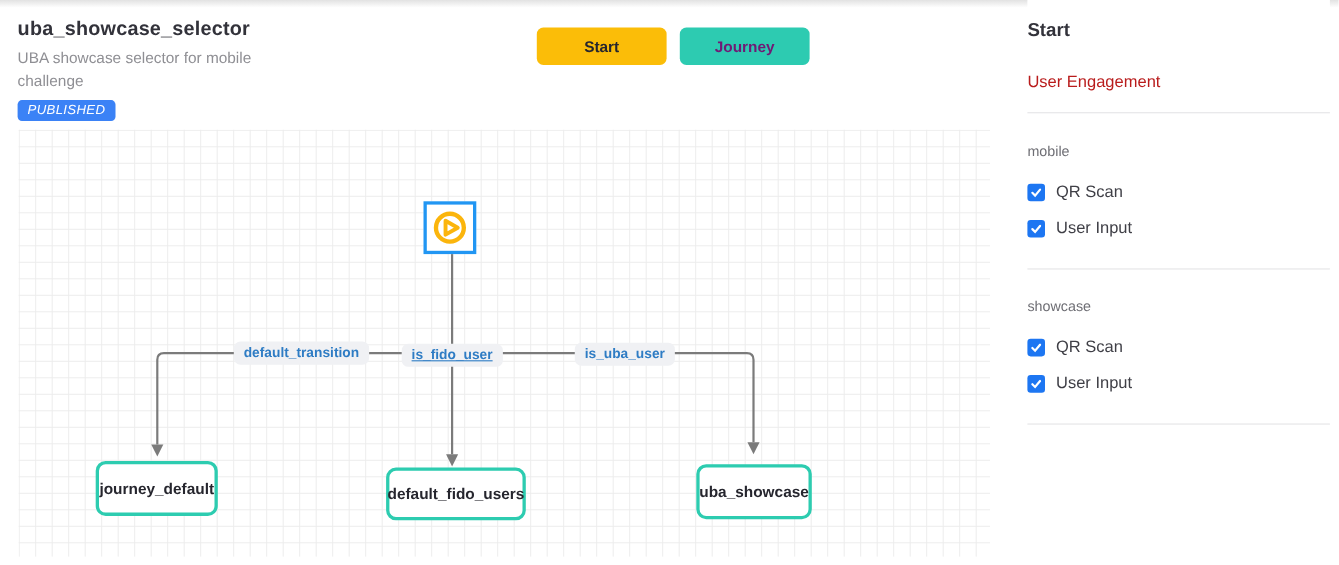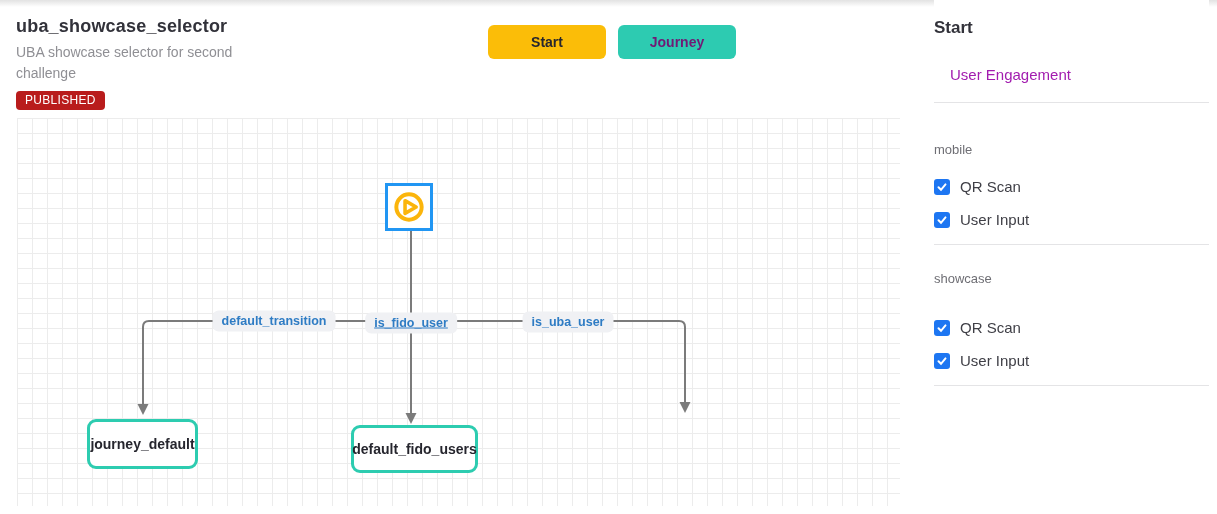--- a/index.html
+++ b/index.html
@@ -7,22 +7,22 @@
     font-family: "Liberation Sans", sans-serif; }
   .page { position: relative; width: 1217px; height: 431px; background: #fff; }
 
   .top-shadow { position: absolute; left: 0; top: 0; width: 100%; height: 7px;
     background: linear-gradient(#e2e2e2, rgba(255,255,255,0)); pointer-events: none; }
 
   
   .title-block { position: absolute; left: 16px; top: 16px; width: 248px; }
   .page-title { font-size: 18px; font-weight: bold; color: #32323a; letter-spacing: 0.2px; }
   .page-subtitle { margin-top: 5px; font-size: 14px; color: #8f8f94; line-height: 1.52; }
-  .status-badge { display: inline-block; margin-top: 6px; background: #b91c1c; color: #fff;
-    font-size: 12px; padding: 2px 9px 3px; border-radius: 4px; letter-spacing: 0.3px; }
+  .status-badge { display: inline-block; margin-top: 6px; background: #3b82f6; color: #fff;
+    font-size: 12px; padding: 2px 9px 3px; border-radius: 4px; letter-spacing: 0.3px; font-style: italic; }
 
   .btn { position: absolute; top: 25px; width: 118px; height: 34px; border: none;
     border-radius: 6px; font-size: 14px; font-weight: bold; cursor: pointer;
     font-family: "Liberation Sans", sans-serif; }
   .btn-start { left: 488px; background: #fbbd08; color: #26262e; }
   .btn-journey { left: 618px; background: #2dcbb1; color: #701a75; }
 
   
   .canvas { position: absolute; left: 17px; top: 118px; width: 883px; height: 388px;
     background-color: #ffffff;
@@ -45,40 +45,40 @@
   .flow-node { position: absolute; background: #fff; border: 3px solid #2dccb0;
     border-radius: 9px; display: flex; align-items: center; justify-content: center;
     font-size: 14px; font-weight: bold; color: #26262e; white-space: nowrap; cursor: pointer; }
   .node-journey { left: 70px; top: 301px; width: 111px; height: 50px; }
   .node-fido { left: 334px; top: 307px; width: 127px; height: 48px; }
   .node-uba { left: 616px; top: 304px; width: 105px; height: 50px; }
 
   
   .sidebar { position: absolute; left: 934px; top: 0; width: 275px; height: 514px; background: #fff; }
   .sidebar-title { position: absolute; left: 0; top: 18px; font-size: 17px; font-weight: bold; color: #32323a; }
-  .sidebar-subtitle { position: absolute; left: 16px; top: 66px; font-size: 15px; color: #a21caf; }
+  .sidebar-subtitle { position: absolute; left: 0; top: 66px; font-size: 15px; color: #b91c1c; }
   .divider { position: absolute; left: 0; width: 275px; height: 1px; background: #e4e4e6; }
   .div-1 { top: 102px; } .div-2 { top: 244px; } .div-3 { top: 385px; }
   .section-label { position: absolute; left: 0; font-size: 13px; color: #6e6e74; }
-  .sec-mobile { top: 130px; margin-top: 12px; } .sec-desktop { top: 271px; }
-  .check-row { position: absolute; left: 0; display: flex; align-items: center; cursor: pointer; margin-top: 12px; }
+  .sec-mobile { top: 130px; } .sec-desktop { top: 271px; }
+  .check-row { position: absolute; left: 0; display: flex; align-items: center; cursor: pointer; }
   .row-m1 { top: 166px; } .row-m2 { top: 199px; } .row-d1 { top: 307px; } .row-d2 { top: 340px; }
   .checkbox { width: 16px; height: 16px; background: #1d76f2; border-radius: 3px;
     display: flex; align-items: center; justify-content: center; flex: 0 0 16px; }
   .check-label { margin-left: 10px; font-size: 15px; color: #3f3f46; }
 </style>
 </head>
 <body>
 
 <div class="page">
   <div class="top-shadow"></div>
 
   <div class="title-block">
     <div class="page-title">uba_showcase_selector</div>
-    <div class="page-subtitle">UBA showcase selector for second challenge</div>
+    <div class="page-subtitle">UBA showcase selector for mobile challenge</div>
     <span class="status-badge">PUBLISHED</span>
   </div>
   <button class="btn btn-start">Start</button>
   <button class="btn btn-journey">Journey</button>
 
   <div class="canvas">
     <svg class="edges-svg" viewBox="0 0 883 388">
       <g stroke="#7b7b7b" stroke-width="2" fill="none">
         <path d="M394 113 V203"></path>
         <path d="M394 203 H132 Q126 203 126 209 V286"></path>
@@ -100,20 +100,21 @@
         </svg>
       </span>
     </div>
 
     <div class="edge-label lbl-default">default_transition</div>
     <div class="edge-label lbl-fido">is_fido_user</div>
     <div class="edge-label lbl-uba">is_uba_user</div>
 
     <div class="flow-node node-journey">journey_default</div>
     <div class="flow-node node-fido">default_fido_users</div>
+    <div class="flow-node node-uba">uba_showcase</div>
   </div>
 
   <div class="sidebar">
     <div class="sidebar-title">Start</div>
     <div class="sidebar-subtitle">User Engagement</div>
     <div class="divider div-1"></div>
 
     <div class="section-label sec-mobile">mobile</div>
     <div class="check-row row-m1">
       <span class="checkbox">

